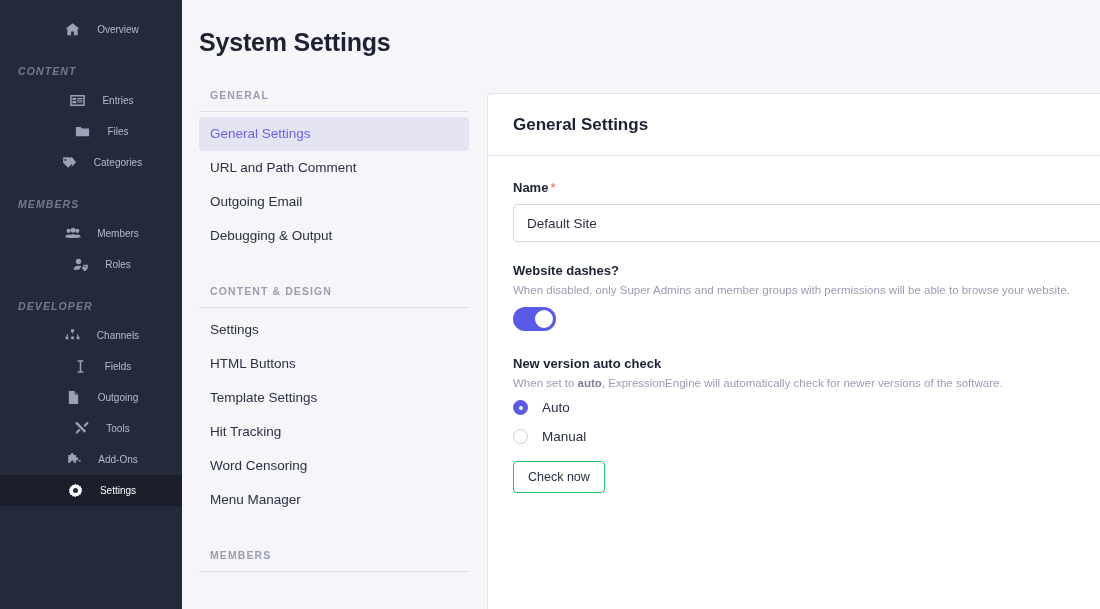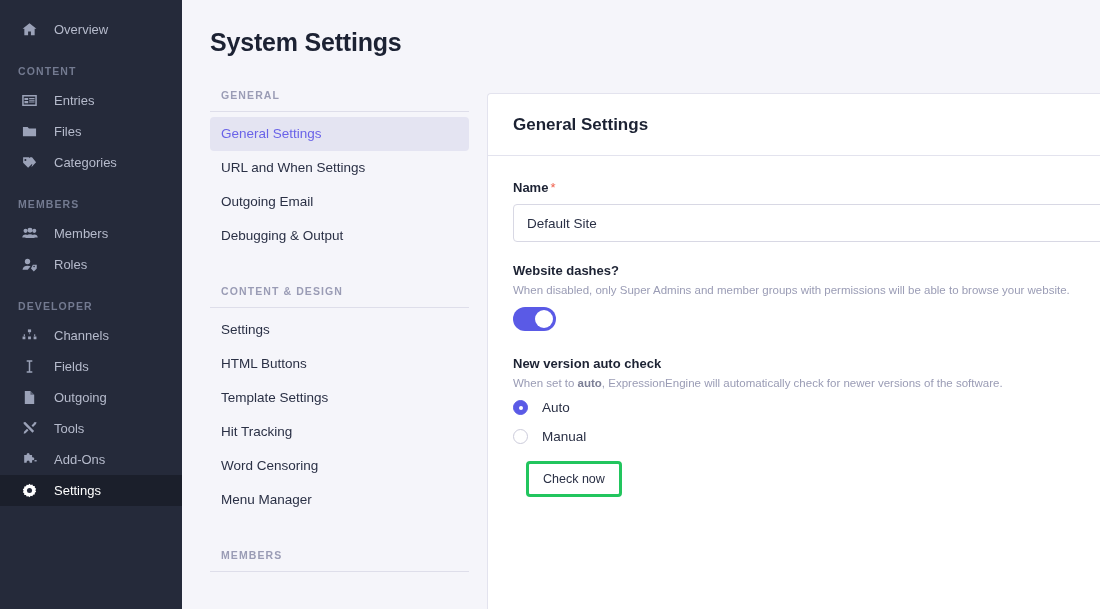--- a/index.html
+++ b/index.html
@@ -28,23 +28,24 @@
     padding-top: 14px;
     overflow: hidden;
   }
 
   .side-item {
     display: flex;
     align-items: center;
     height: 31px;
     padding-left: 22px;
     color: #b6bbcc;
-    font-size: 13px;
+    font-size: 10px;
     text-decoration: none;
     cursor: pointer;
+    justify-content: center;
   }
   .side-item .s-ico {
     width: 22px;
     min-width: 22px;
     display: flex;
     align-items: center;
     justify-content: flex-start;
     margin-right: 10px;
     color: #9ba2b8;
   }
@@ -57,29 +58,30 @@
 
   .side-head {
     font-size: 10.5px;
     letter-spacing: 1.1px;
     color: #737a90;
     font-weight: bold;
     padding-left: 18px;
     margin-top: 20px;
     margin-bottom: 8px;
     text-transform: uppercase;
+    font-style: italic;
   }
 
   
   .mid {
     width: 305px;
     min-width: 305px;
     height: 609px;
     background: #f5f5fa;
-    padding: 0 18px 0 28px;
+    padding: 0 18px 0 17px;
     overflow: hidden;
   }
 
   .page-title {
     font-size: 25px;
     font-weight: bold;
     color: #1c2233;
     padding: 28px 0 0 0;
     letter-spacing: -0.2px;
   }
@@ -230,30 +232,29 @@
     border-radius: 50%;
     background: #ffffff;
   }
   .radio-label {
     font-size: 13.5px;
     color: #2a3045;
   }
 
   .btn {
     display: inline-block;
-    border: 3px solid #22c55e;
+    border: 1px solid #22c55e;
     background: #ffffff;
     border-radius: 4px;
     padding: 8px 14px;
     font-family: "Liberation Sans", sans-serif;
     font-size: 12.5px;
     color: #2a3045;
     cursor: pointer;
     margin-top: 3px;
-    margin-left: 13px;
   }
 </style>
 </head>
 <body>
 
 <div class="app">
 
   <nav class="sidebar">
 
     <a class="side-item">
@@ -372,21 +373,21 @@
       <span>Settings</span>
     </a>
   </nav>
 
   <div class="mid">
     <h1 class="page-title">System Settings</h1>
 
     <div class="nav-group-head">GENERAL</div>
     <div class="nav-rule"></div>
     <a class="nav-item active">General Settings</a>
-    <a class="nav-item">URL and When Settings</a>
+    <a class="nav-item">URL and Path Comment</a>
     <a class="nav-item">Outgoing Email</a>
     <a class="nav-item">Debugging &amp; Output</a>
 
     <div class="nav-group-head">CONTENT &amp; DESIGN</div>
     <div class="nav-rule"></div>
     <a class="nav-item">Settings</a>
     <a class="nav-item">HTML Buttons</a>
     <a class="nav-item">Template Settings</a>
     <a class="nav-item">Hit Tracking</a>
     <a class="nav-item">Word Censoring</a>

